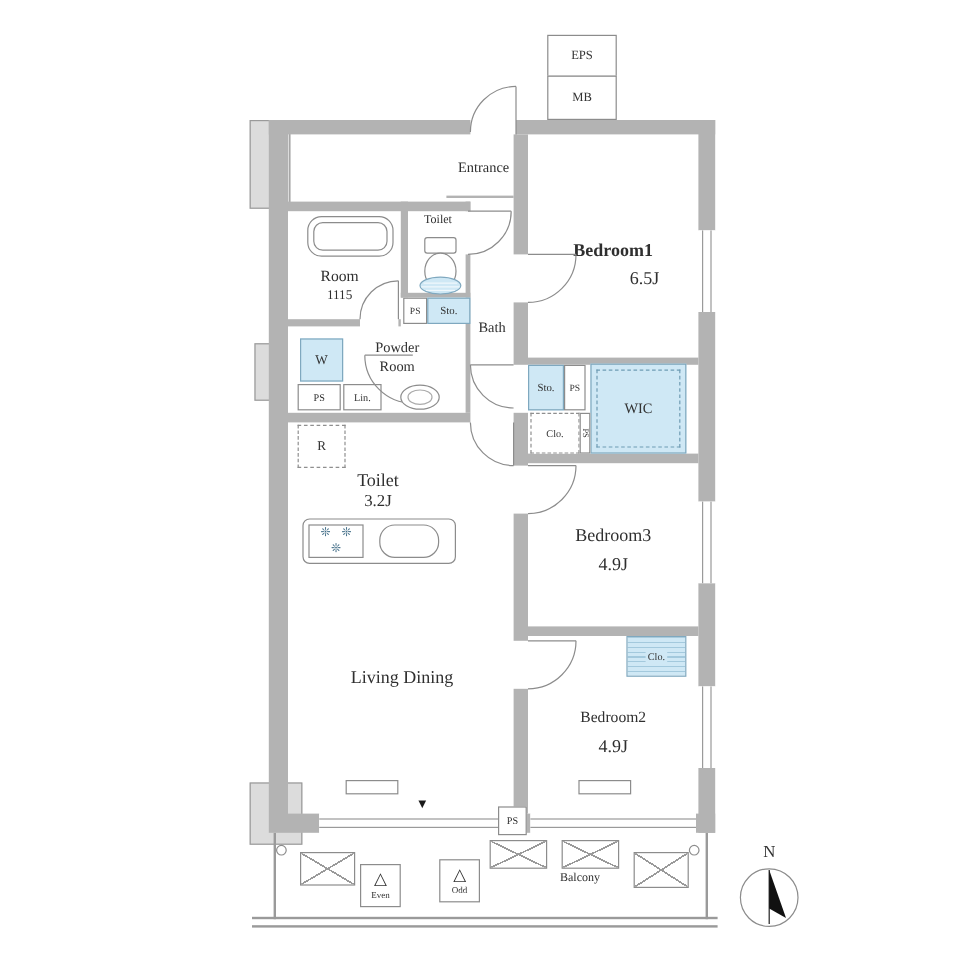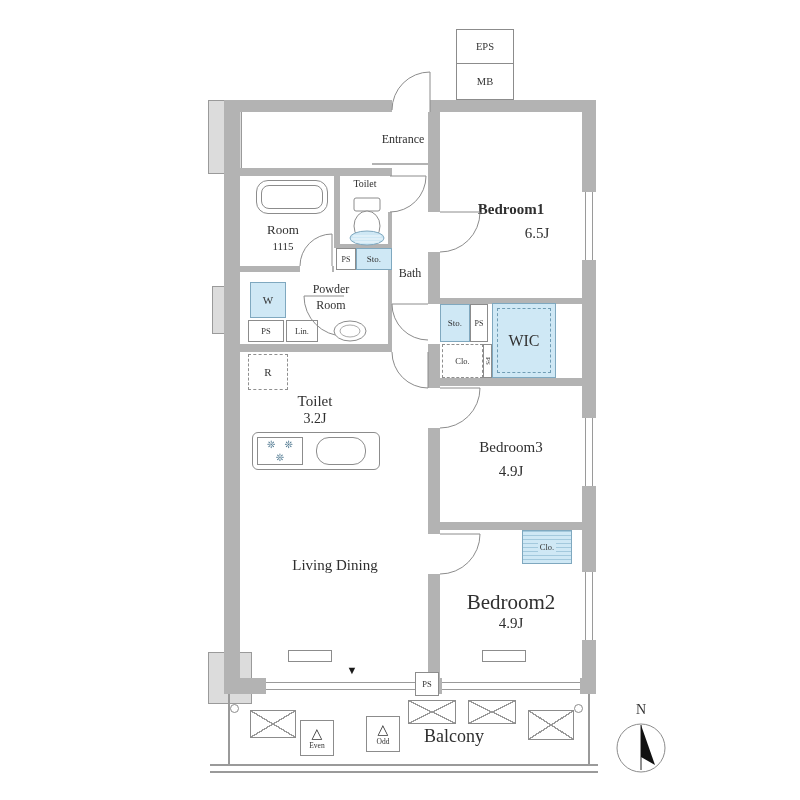--- a/index.html
+++ b/index.html
@@ -127,21 +127,21 @@
   <div class="box blue" style="left:356px;top:248px;width:36px;height:22px;font-size:9px;">
     <span>Sto.</span>
   </div>
 
   <div class="box blue" style="left:440px;top:304px;width:30px;height:38px;font-size:9px;">
     <span>Sto.</span>
   </div>
   <div class="box" style="left:470px;top:304px;width:18px;height:38px;font-size:8px;">
     <span>PS</span>
   </div>
-  <div class="box blue" style="left:492px;top:303px;width:64px;height:75px;font-size:16px;">
+  <div class="box blue" style="left:492px;top:303px;width:80px;height:75px;font-size:12px;">
     <div class="inner-dash"></div>
     <span>WIC</span>
   </div>
   <div class="dashedbox" style="left:442px;top:344px;width:41px;height:34px;font-size:8.5px;">
     <span>Clo.</span>
   </div>
   <div class="box" style="left:483px;top:344px;width:9px;height:34px;font-size:7px;writing-mode:vertical-rl;">
     <span>PS</span>
   </div>
 
@@ -187,26 +187,26 @@
   <div class="lbl" style="left:338px;top:178px;width:54px;font-size:10px;">Toilet</div>
   <div class="lbl" style="left:238px;top:222px;width:90px;font-size:13px;">Room</div>
   <div class="lbl" style="left:238px;top:240px;width:90px;font-size:11px;">1115</div>
   <div class="lbl" style="left:296px;top:282px;width:70px;font-size:12px;">Powder</div>
   <div class="lbl" style="left:296px;top:298px;width:70px;font-size:12px;">Room</div>
   <div class="lbl" style="left:390px;top:266px;width:40px;font-size:12px;">Bath</div>
   <div class="lbl" style="left:440px;top:200px;width:142px;font-size:15px;font-weight:bold;">Bedroom1</div>
   <div class="lbl" style="left:466px;top:224px;width:142px;font-size:15px;">6.5J</div>
   <div class="lbl" style="left:440px;top:438px;width:142px;font-size:15px;">Bedroom3</div>
   <div class="lbl" style="left:440px;top:462px;width:142px;font-size:15px;">4.9J</div>
-  <div class="lbl" style="left:440px;top:590px;width:142px;font-size:21px;">Bedroom2</div>
+  <div class="lbl" style="left:440px;top:590px;width:142px;font-size:13px;">Bedroom2</div>
   <div class="lbl" style="left:440px;top:614px;width:142px;font-size:15px;">4.9J</div>
   <div class="lbl" style="left:250px;top:392px;width:130px;font-size:15px;">Toilet</div>
   <div class="lbl" style="left:250px;top:411px;width:130px;font-size:14px;">3.2J</div>
   <div class="lbl" style="left:240px;top:556px;width:190px;font-size:15px;">Living Dining</div>
-  <div class="lbl" style="left:408px;top:726px;width:92px;font-size:18px;">Balcony</div>
+  <div class="lbl" style="left:408px;top:726px;width:92px;font-size:10px;text-align:right;">Balcony</div>
 
   <svg class="overlay" width="800" height="800" viewBox="0 0 800 800">
     <g stroke="#8c8c8c" stroke-width="1" fill="none">
       <path d="M430,112 L430,72"></path>
       <path d="M430,72 A38,38 0 0 0 392,110"></path>
       <path d="M390,176 L426,176"></path>
       <path d="M426,176 A36,36 0 0 1 390,212"></path>
       <path d="M440,212 L480,212"></path>
       <path d="M480,212 A40,40 0 0 1 440,252"></path>
       <path d="M428,304 L392,304"></path>

